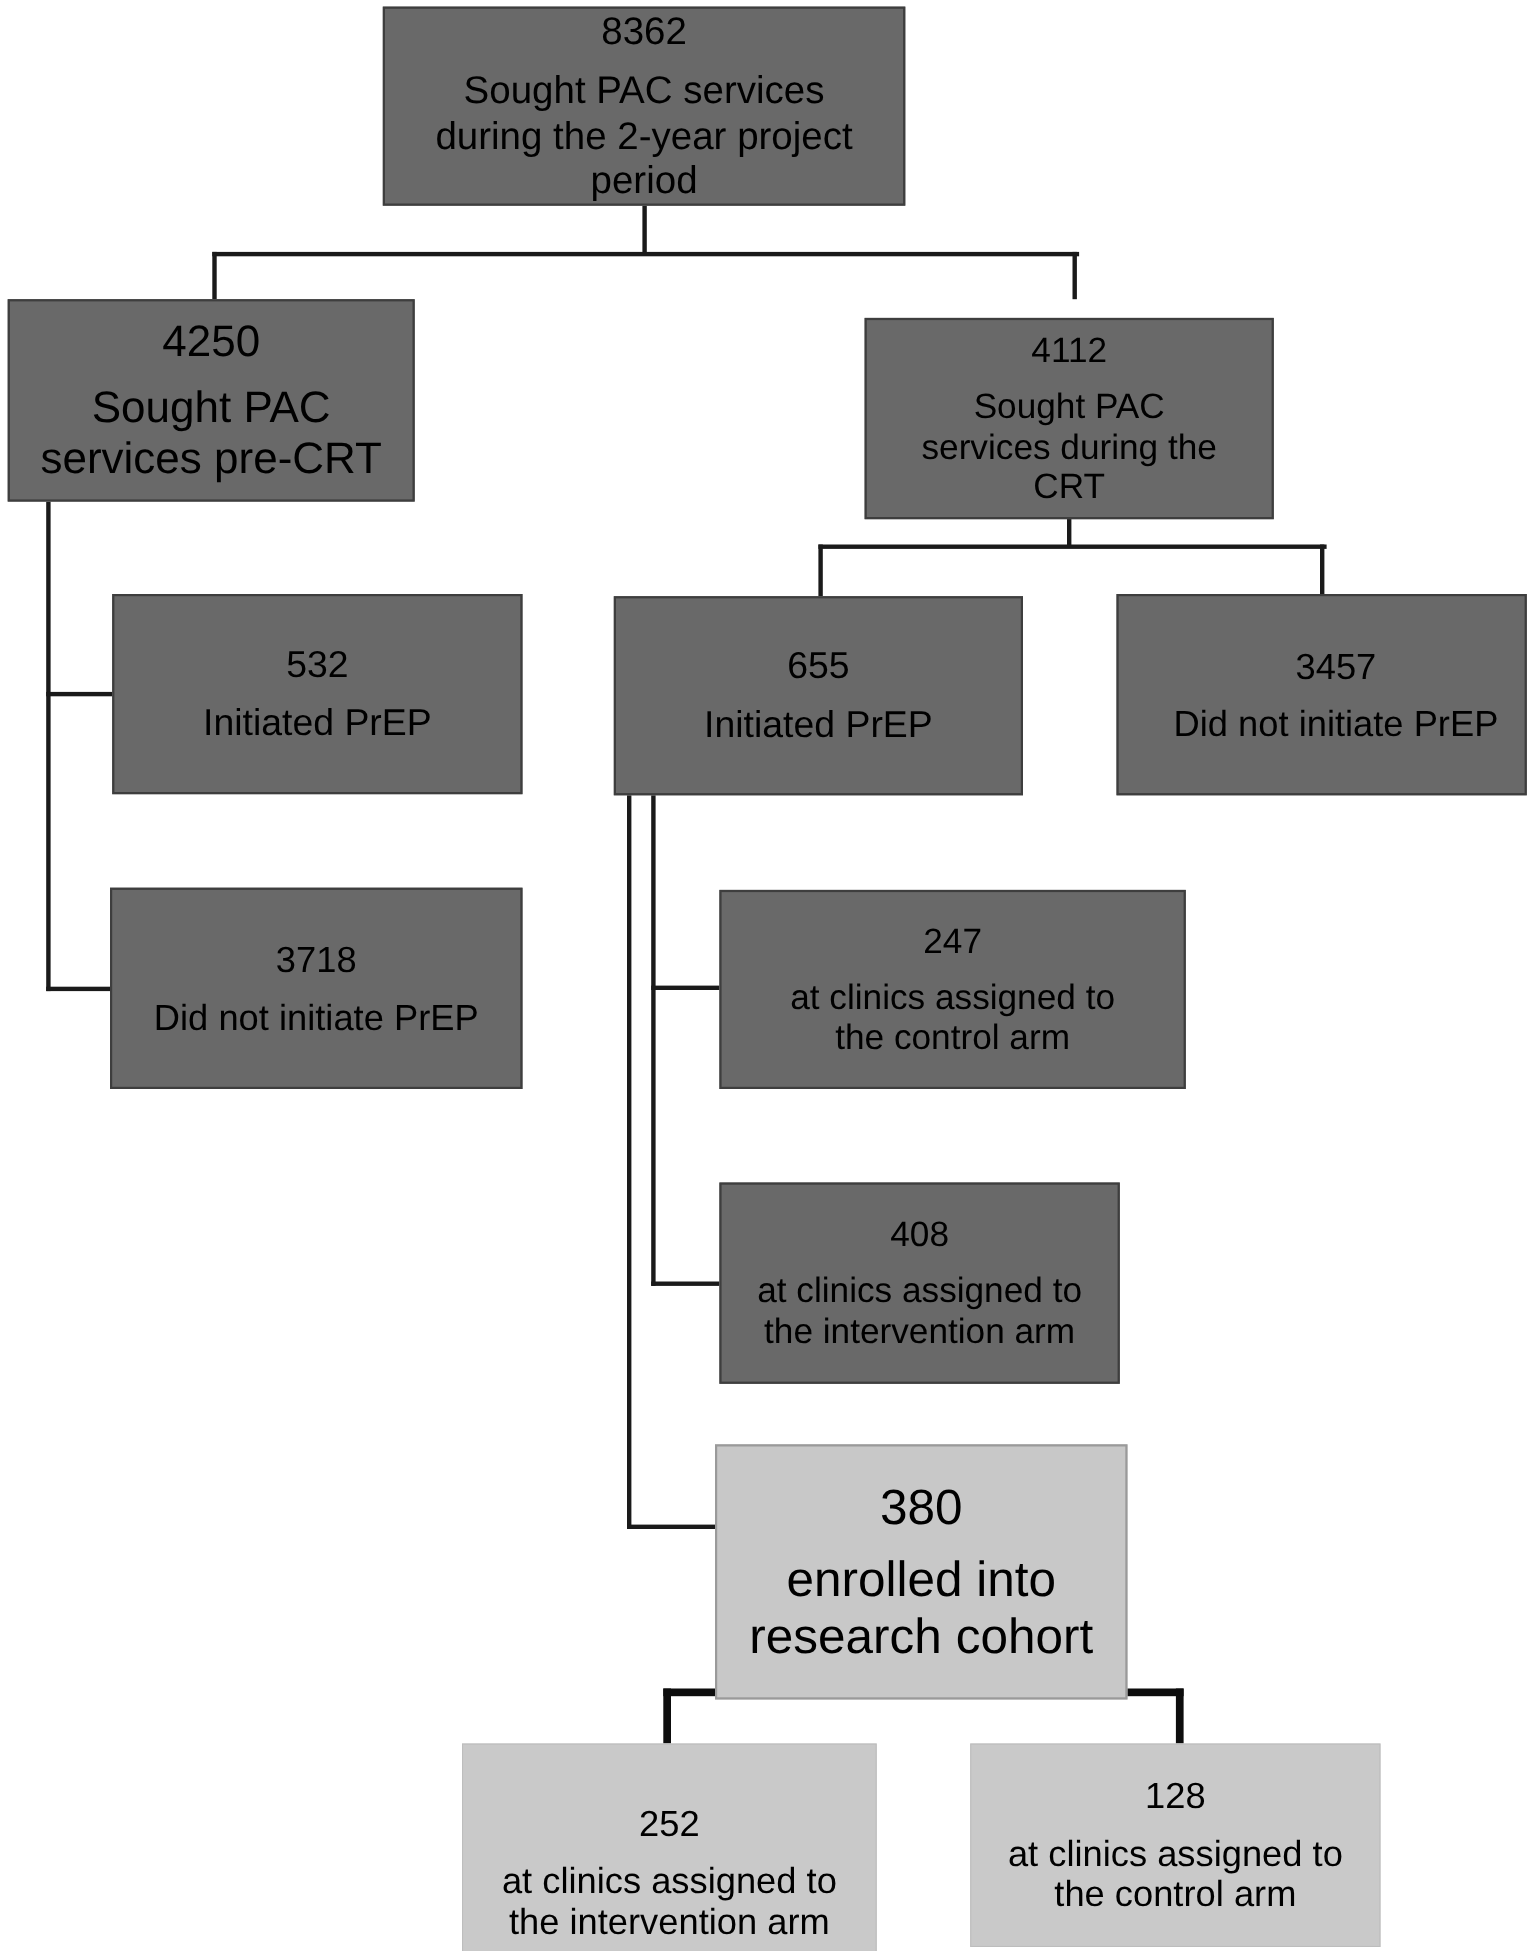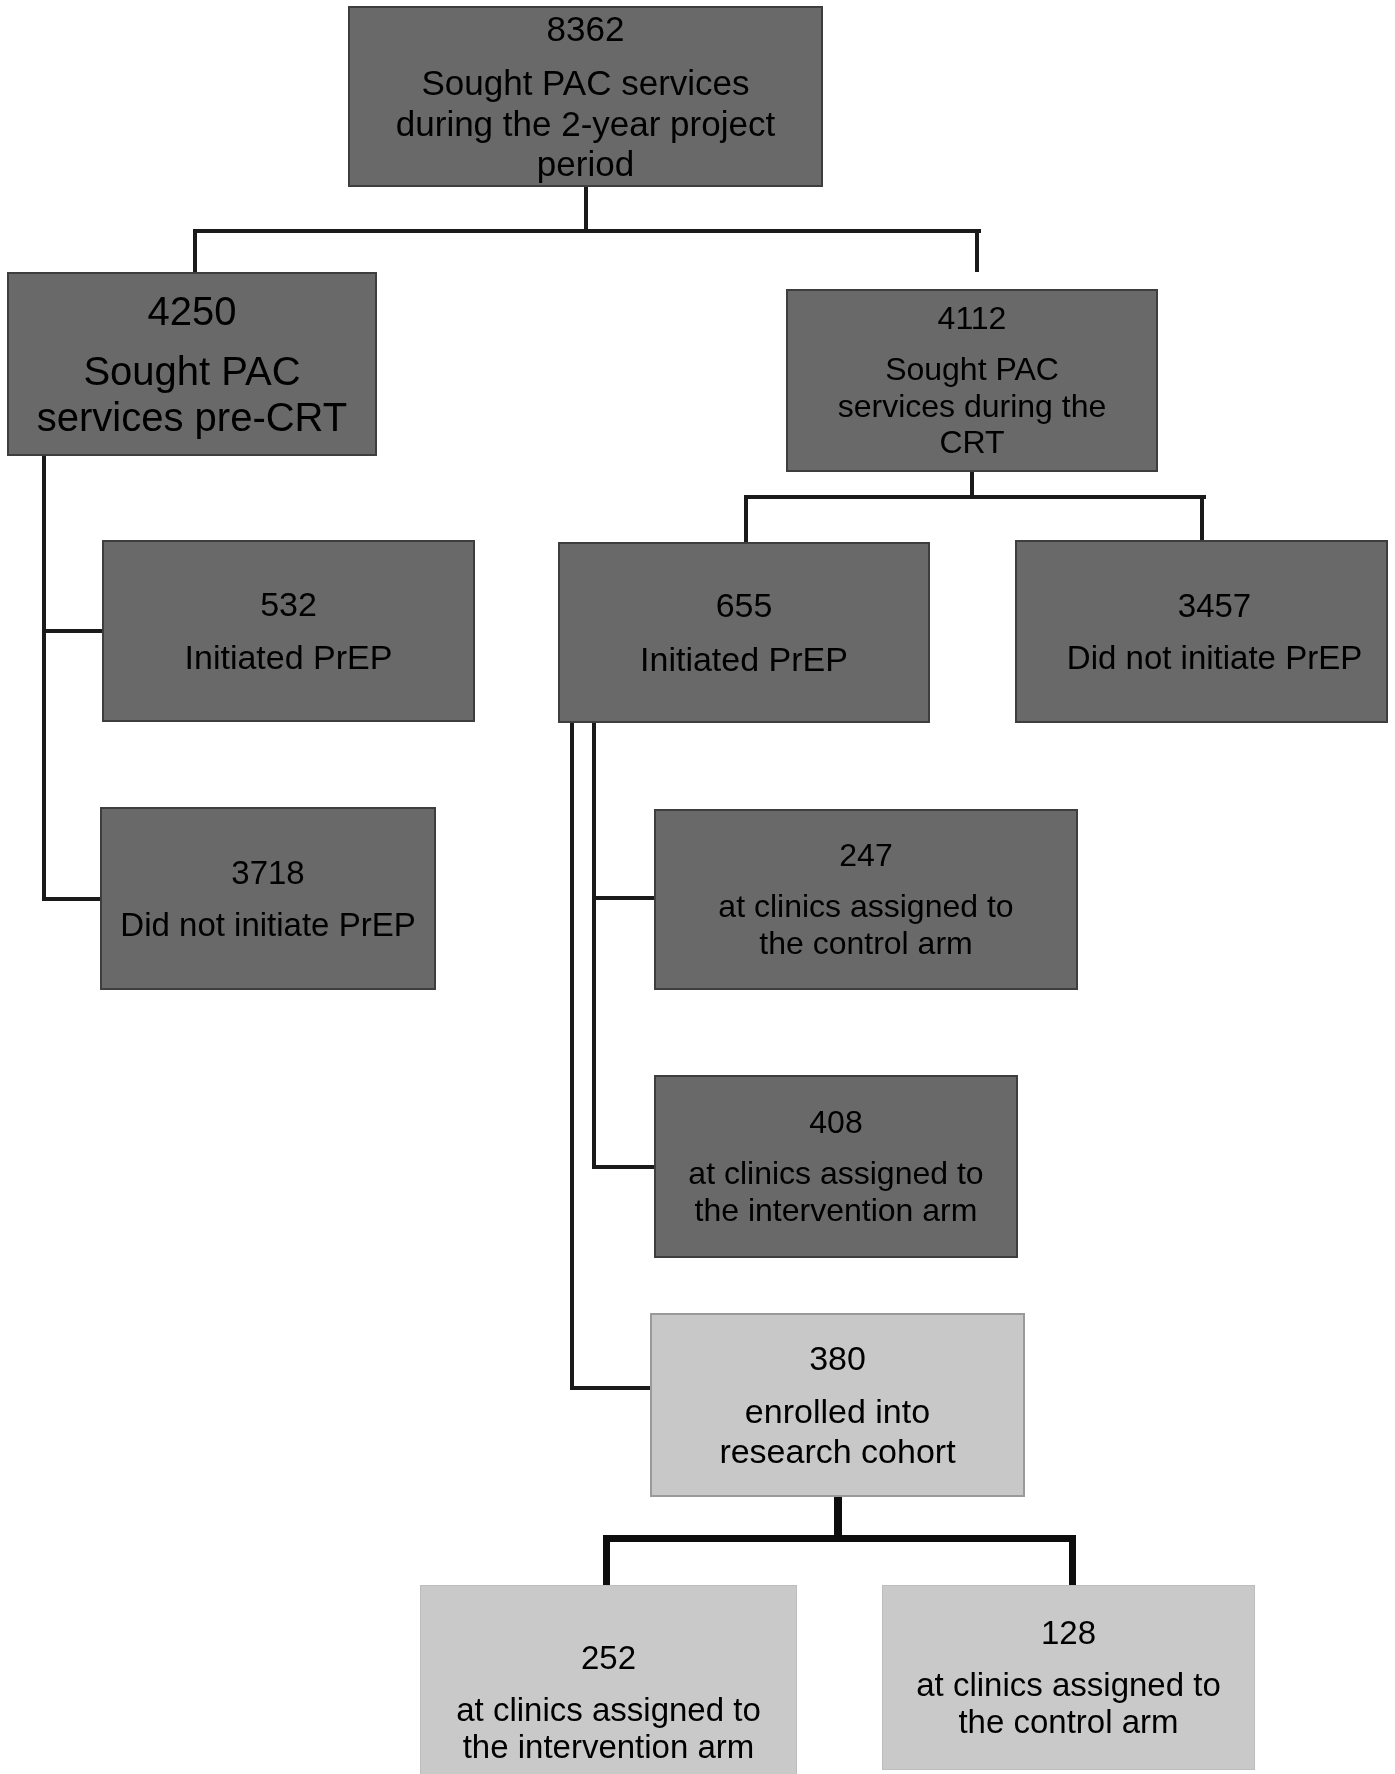--- a/index.html
+++ b/index.html
@@ -77,21 +77,21 @@
     <span class="label">Sought PAC
 services during the
 CRT</span>
   </div>
 
   <div class="node dark" style="left:102px;top:540px;width:373px;height:182px;font-size:34px;">
     <span class="count">532</span>
     <span class="label">Initiated PrEP</span>
   </div>
 
-  <div class="node dark" style="left:100px;top:807px;width:336px;height:183px;font-size:33px;">
+  <div class="node dark" style="left:100px;top:807px;width:375px;height:183px;font-size:33px;">
     <span class="count">3718</span>
     <span class="label">Did not initiate PrEP</span>
   </div>
 
   <div class="node dark" style="left:558px;top:542px;width:372px;height:181px;font-size:34px;text-align:right;">
     <span class="count">655</span>
     <span class="label">Initiated PrEP</span>
   </div>
 
   <div class="node dark" style="left:1015px;top:540px;width:373px;height:183px;font-size:33px;padding-left:30px;">
@@ -104,21 +104,21 @@
     <span class="label">at clinics assigned to
 the control arm</span>
   </div>
 
   <div class="node dark" style="left:654px;top:1075px;width:364px;height:183px;font-size:32px;">
     <span class="count">408</span>
     <span class="label">at clinics assigned to
 the intervention arm</span>
   </div>
 
-  <div class="node light-bordered" style="left:650px;top:1313px;width:375px;height:184px;font-size:34px;">
+  <div class="node light-bordered" style="left:650px;top:1313px;width:375px;height:232px;font-size:45px;">
     <span class="count">380</span>
     <span class="label">enrolled into
 research cohort</span>
   </div>
 
   <div class="node light" style="left:420px;top:1585px;width:377px;height:235px;font-size:33px;">
     <span class="count">252</span>
     <span class="label">at clinics assigned to
 the intervention arm</span>
   </div>

